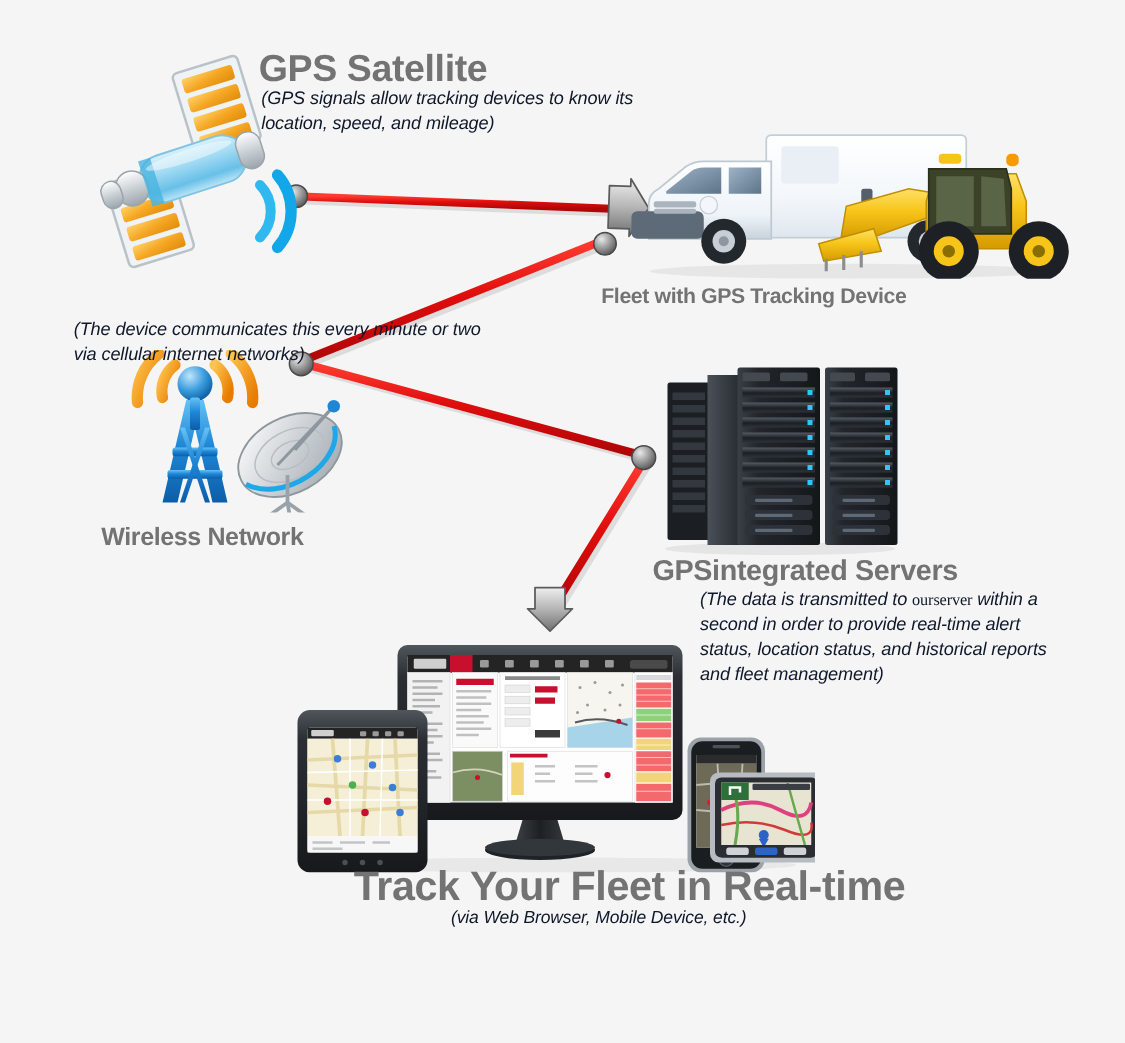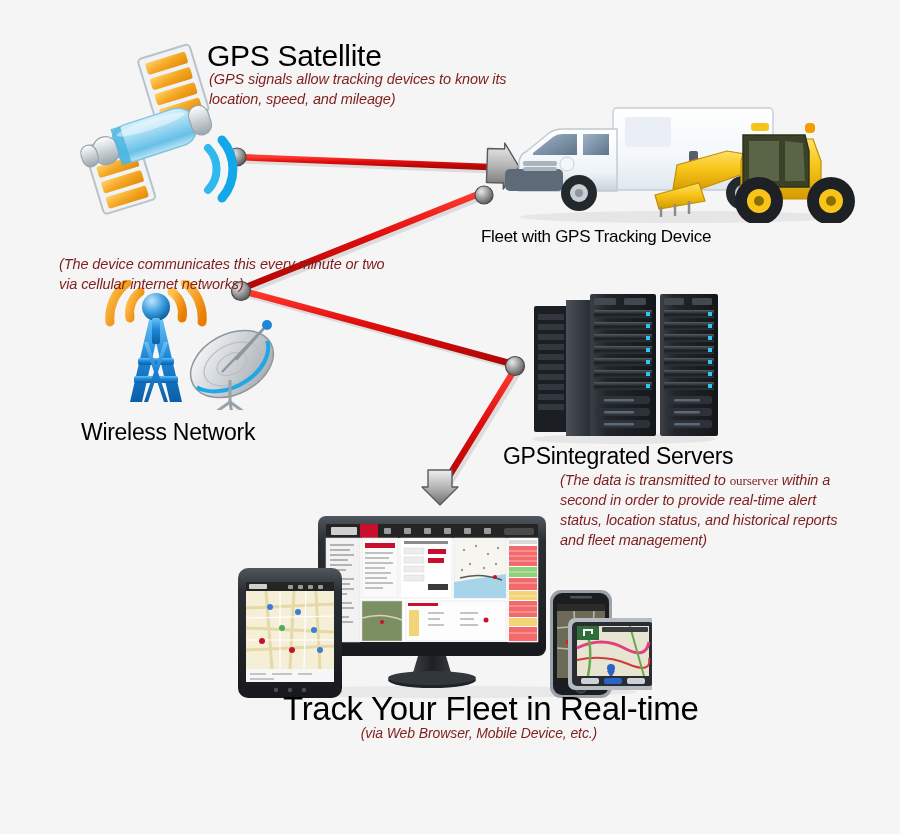--- a/index.html
+++ b/index.html
@@ -9,41 +9,41 @@
     background:#f5f5f5;
     font-family:"Liberation Sans", sans-serif;
     overflow:hidden;
     position:relative;
   }
   #stage{position:relative;width:900px;height:834px;}
   .abs{position:absolute;}
 
   
   .heading{
-    font-weight:normal;
-    color:#000000;
+    font-weight:bold;
+    color:#737373;
     letter-spacing:-0.3px;
     white-space:nowrap;
     line-height:1.05;
   }
   .caption{
     font-style:italic;
-    color:#7f1d1d;
+    color:#0f172a;
     font-size:14.5px;
     line-height:1.38;
     letter-spacing:-0.1px;
   }
   .mono{font-family:Liberation Serif, serif;font-style:normal;font-size:13px;}
 
   #t-gps-sat{left:207px;top:40px;font-size:30px;}
   #c-gps-sat{left:209px;top:69px;width:300px;}
   #c-device{left:59px;top:216px;width:330px;margin-top:38px;}
   #t-fleet{left:481px;top:228px;font-size:17px;text-align:right;}
-  #t-wireless{left:81px;top:420px;font-size:23px;}
-  #t-servers{left:503px;top:444px;font-size:23px;}
+  #t-wireless{left:81px;top:420px;font-size:20px;}
+  #t-servers{left:522px;top:444px;font-size:23px;}
   #c-servers{left:560px;top:470px;width:300px;}
   #t-track{left:283px;top:692px;font-size:33px;}
   #c-track{left:329px;top:724px;width:300px;font-size:14px;text-align:center;}
 
   
   #links{position:absolute;left:0;top:0;width:900px;height:834px;}
 
   
   .art{position:absolute;}
 </style>

